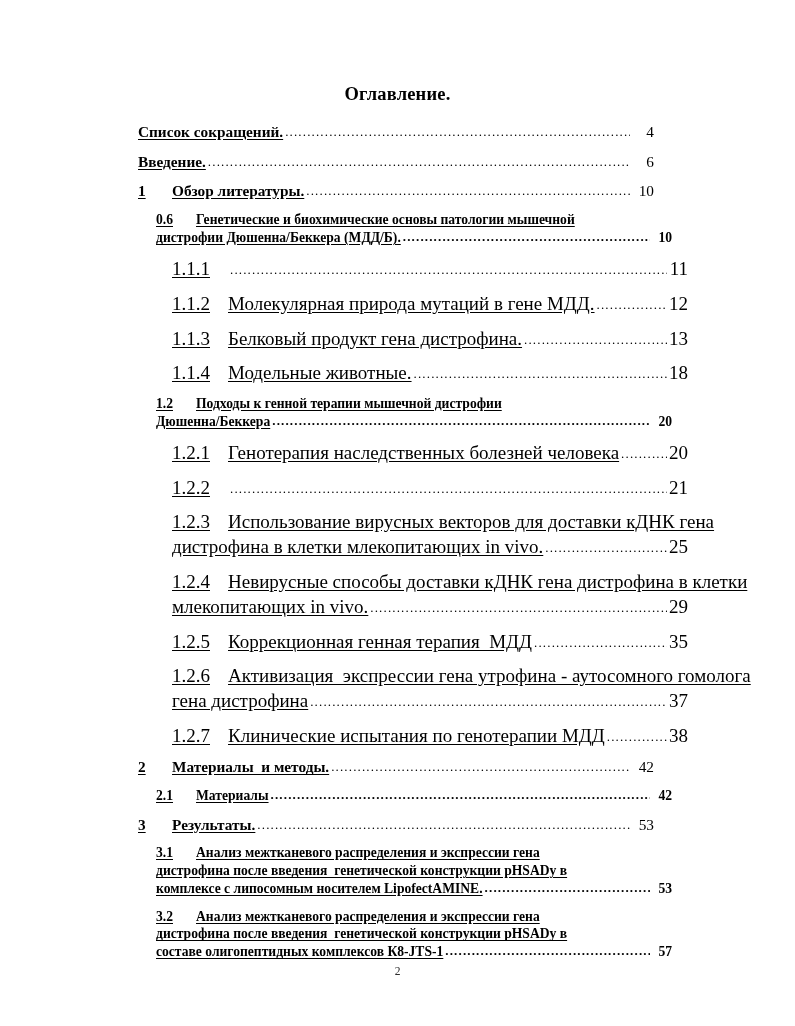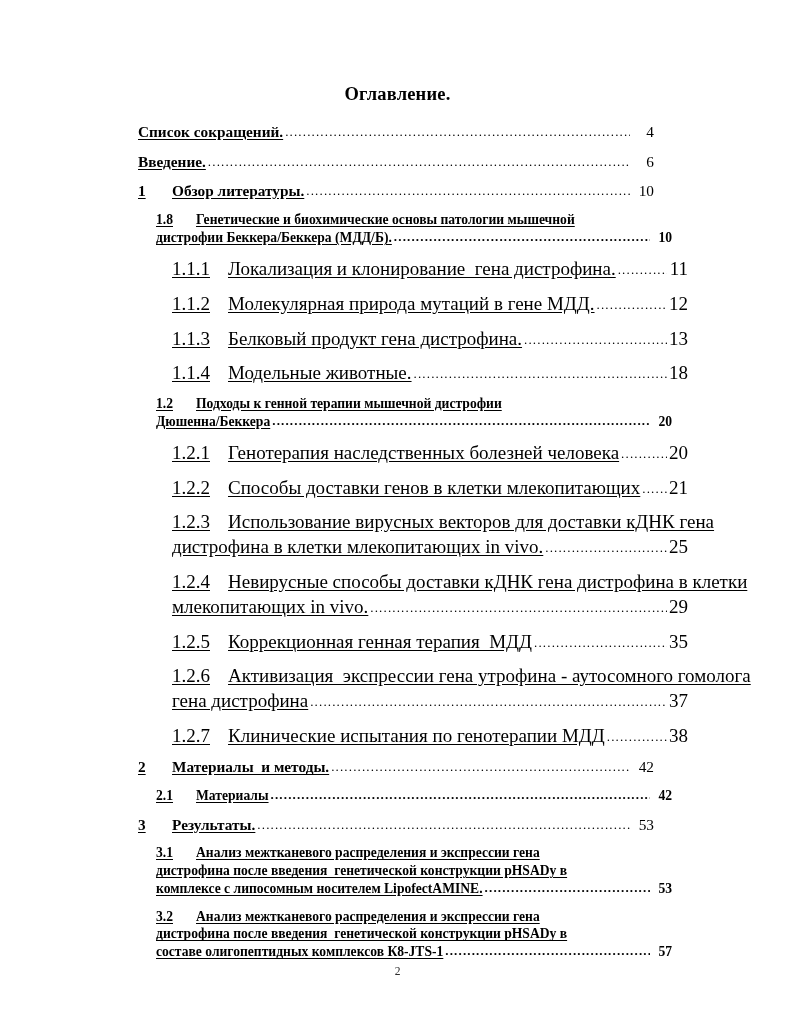--- a/index.html
+++ b/index.html
@@ -138,33 +138,32 @@
       <div class="entry">
         <div class="line lvl0">
           <span class="num">1</span>
           <span class="txt">Обзор литературы.</span>
           <span class="dots dotfill"></span>
           <span class="pg">10</span>
         </div>
       </div>
       <div class="entry">
         <div class="line lvl1">
-          <span class="num">1.8</span>
+          <span class="num">0.6</span>
           <span class="txt">Генетические и биохимические основы патологии мышечной</span>
         </div>
         <div class="line lvl1 contline cont">
-          <span class="txt">дистрофии Беккера/Беккера (МДД/Б).</span>
+          <span class="txt">дистрофии Дюшенна/Беккера (МДД/Б).</span>
           <span class="dots dotfill"></span>
           <span class="pg">10</span>
         </div>
       </div>
       <div class="entry">
         <div class="line lvl2">
           <span class="num">1.1.1</span>
-          <span class="txt">Локализация и клонирование  гена дистрофина.</span>
           <span class="dots dotfill"></span>
           <span class="pg">11</span>
         </div>
       </div>
       <div class="entry">
         <div class="line lvl2">
           <span class="num">1.1.2</span>
           <span class="txt">Молекулярная природа мутаций в гене МДД.</span>
           <span class="dots dotfill"></span>
           <span class="pg">12</span>
@@ -201,21 +200,20 @@
         <div class="line lvl2">
           <span class="num">1.2.1</span>
           <span class="txt">Генотерапия наследственных болезней человека</span>
           <span class="dots dotfill"></span>
           <span class="pg">20</span>
         </div>
       </div>
       <div class="entry">
         <div class="line lvl2">
           <span class="num">1.2.2</span>
-          <span class="txt">Способы доставки генов в клетки млекопитающих</span>
           <span class="dots dotfill"></span>
           <span class="pg">21</span>
         </div>
       </div>
       <div class="entry">
         <div class="line lvl2">
           <span class="num">1.2.3</span>
           <span class="txt">Использование вирусных векторов для доставки кДНК гена</span>
         </div>
         <div class="line lvl2 contline cont">

